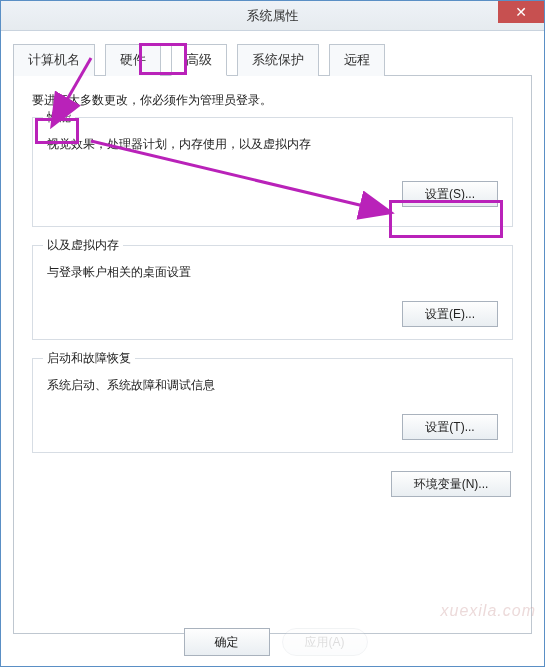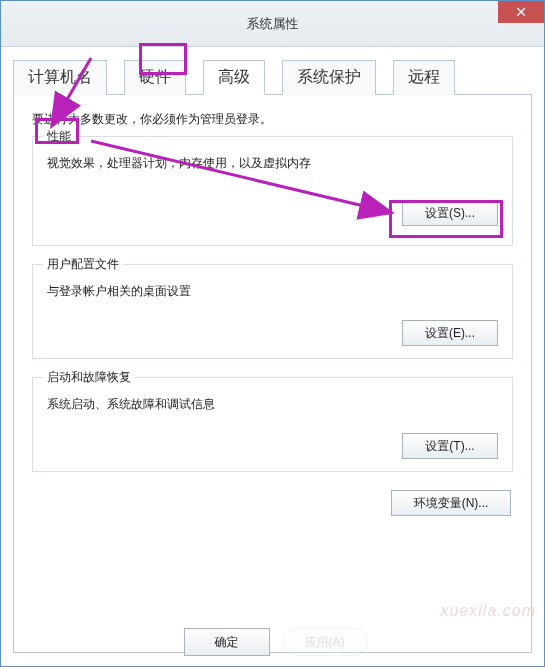--- a/index.html
+++ b/index.html
@@ -14,21 +14,21 @@
     position: relative;
   }
   .window {
     width: 545px;
     height: 667px;
     border: 1px solid #5a8fc5;
     background: #fff;
     position: relative;
   }
   .titlebar {
-    height: 46px;
+    height: 30px;
     background: linear-gradient(#eef2f7, #e6ebef);
     border-bottom: 1px solid #c9d3de;
     display: flex;
     align-items: center;
     justify-content: center;
     position: relative;
   }
   .titlebar-title {
     font-size: 13px;
     color: #333;
@@ -54,25 +54,25 @@
   .tabs {
     display: flex;
     border-bottom: 1px solid #bfc7d0;
     position: relative;
   }
   .tab {
     padding: 6px 14px 6px 14px;
     border: 1px solid #bfc7d0;
     border-bottom: none;
     background: #f7f9fb;
-    margin-right: 17px;
+    margin-right: 10px;
     cursor: pointer;
     position: relative;
     top: 1px;
-    font-size: 16px;
+    font-size: 13px;
     color: #333;
   }
   .tab.active {
     background: #fff;
     border-bottom: 1px solid #fff;
     z-index: 2;
   }
   .tab-content {
     border: 1px solid #bfc7d0;
     border-top: none;
@@ -194,21 +194,21 @@
 
       <div class="group" style="height:110px;">
         <div class="group-legend">性能</div>
         <div class="group-desc">视觉效果，处理器计划，内存使用，以及虚拟内存</div>
         <div class="group-btnrow">
           <button class="btn">设置(S)...</button>
         </div>
       </div>
 
       <div class="group">
-        <div class="group-legend">用户配置文件</div>
+        <div class="group-legend">以及虚拟内存</div>
         <div class="group-desc">与登录帐户相关的桌面设置</div>
         <div class="group-btnrow short">
           <button class="btn">设置(E)...</button>
         </div>
       </div>
 
       <div class="group">
         <div class="group-legend">启动和故障恢复</div>
         <div class="group-desc">系统启动、系统故障和调试信息</div>
         <div class="group-btnrow short">

